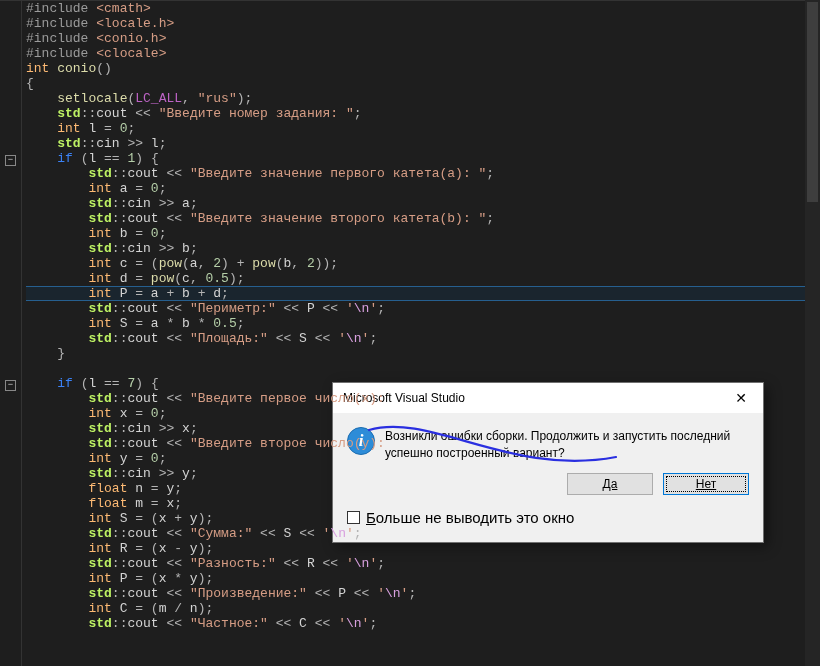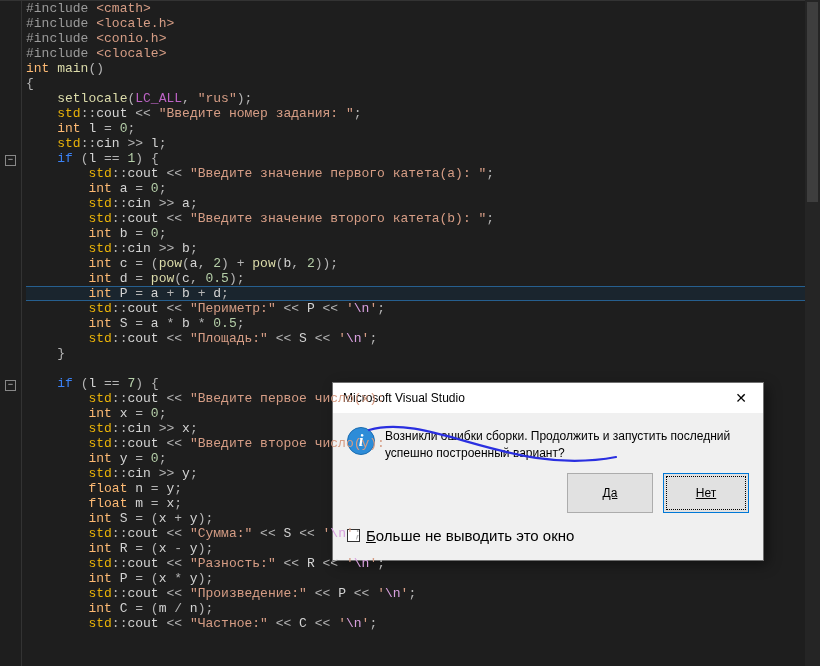--- a/index.html
+++ b/index.html
@@ -65,21 +65,21 @@
   
   .kw { color: #3b82f6; }       
   .type { color: #fdba74; }     
   .pp { color: #9b9b9b; text-align: center; }
   .str { color: #d69d85; }      
   .esc { color: #d8a0df; }      
   .num { color: #b5cea8; }      
   .op { color: #b4b4b4; }       
   .fn { color: #dcdcaa; }       
   .id { color: #d4d4d4; }
-  .ns { color: #eab308; }
+  .ns { color: #bef264; font-weight: bold; }
   .macro { color: #bd63c5; }
   .ang { color: #d69d85; }
 
   .scrollbar-v {
     position:absolute; right:0; top:0; width:15px; height:100%;
     background:#252525;
   }
   .thumb-v {
     position:absolute; right:2px; top:2px; width:11px; height:200px;
     background:#3e3e3e;
@@ -118,21 +118,21 @@
     font-family: Georgia, serif; font-style: italic; font-weight:bold;
     font-size:17px; flex-shrink:0;
     border:1px solid #1a6cb0;
   }
   .dlg-msg { line-height:1.45; padding-top:1px; font-size:12px; }
   .dlg-buttons {
     display:flex; justify-content:flex-end; gap:10px;
     padding: 10px 0 14px 0;
   }
   .btn {
-    min-width: 86px; height:40px;
+    min-width: 86px; height:22px;
     border:1px solid #acacac; background:#e1e1e1;
     font-size:12px; cursor:pointer;
     font-family: 'Segoe UI', Tahoma, sans-serif;
   }
   .btn.focus {
     border:1px solid #0078d7;
     outline: 1px dotted #000;
     outline-offset: -4px;
   }
   .dlg-check {
@@ -204,21 +204,21 @@
       <div class="gline"></div>
       <div class="gline"></div>
     <div class="gline"></div>
       <div class="gline"></div>
   </div>
   <div class="code">
 <div class="line"><span class="pp">#include </span><span class="ang">&lt;</span><span class="ang">cmath</span><span class="ang">&gt;</span></div>
 <div class="line"><span class="pp">#include </span><span class="ang">&lt;</span><span class="ang">locale.h</span><span class="ang">&gt;</span></div>
 <div class="line"><span class="pp">#include </span><span class="ang">&lt;</span><span class="ang">conio.h</span><span class="ang">&gt;</span></div>
 <div class="line"><span class="pp">#include </span><span class="ang">&lt;</span><span class="ang">clocale</span><span class="ang">&gt;</span></div>
-<div class="line"><span class="type">int</span><span class="id"> </span><span class="fn">main</span><span class="op">()</span></div>
+<div class="line"><span class="type">int</span><span class="id"> </span><span class="fn">conio</span><span class="op">()</span></div>
 <div class="line"><span class="op">{</span></div>
 <div class="line"><span>    </span><span class="fn">setlocale</span><span class="op">(</span><span class="macro">LC_ALL</span><span class="op">, </span><span class="str">"rus"</span><span class="op">);</span></div>
 <div class="line"><span>    </span><span class="ns">std</span><span class="op">::</span><span class="id">cout</span><span class="op"> &lt;&lt; </span><span class="str">"Введите номер задания: "</span><span class="op">;</span></div>
 <div class="line"><span>    </span><span class="type">int</span><span class="id"> l </span><span class="op">= </span><span class="num">0</span><span class="op">;</span></div>
 <div class="line"><span>    </span><span class="ns">std</span><span class="op">::</span><span class="id">cin</span><span class="op"> &gt;&gt; </span><span class="id">l</span><span class="op">;</span></div>
 <div class="line"><span>    </span><span class="kw">if</span><span class="op"> (</span><span class="id">l</span><span class="op"> == </span><span class="num">1</span><span class="op">) {</span></div>
 <div class="line"><span>        </span><span class="ns">std</span><span class="op">::</span><span class="id">cout</span><span class="op"> &lt;&lt; </span><span class="str">"Введите значение первого катета(a): "</span><span class="op">;</span></div>
 <div class="line"><span>        </span><span class="type">int</span><span class="id"> a </span><span class="op">= </span><span class="num">0</span><span class="op">;</span></div>
 <div class="line"><span>        </span><span class="ns">std</span><span class="op">::</span><span class="id">cin</span><span class="op"> &gt;&gt; </span><span class="id">a</span><span class="op">;</span></div>
 <div class="line"><span>        </span><span class="ns">std</span><span class="op">::</span><span class="id">cout</span><span class="op"> &lt;&lt; </span><span class="str">"Введите значение второго катета(b): "</span><span class="op">;</span></div>

